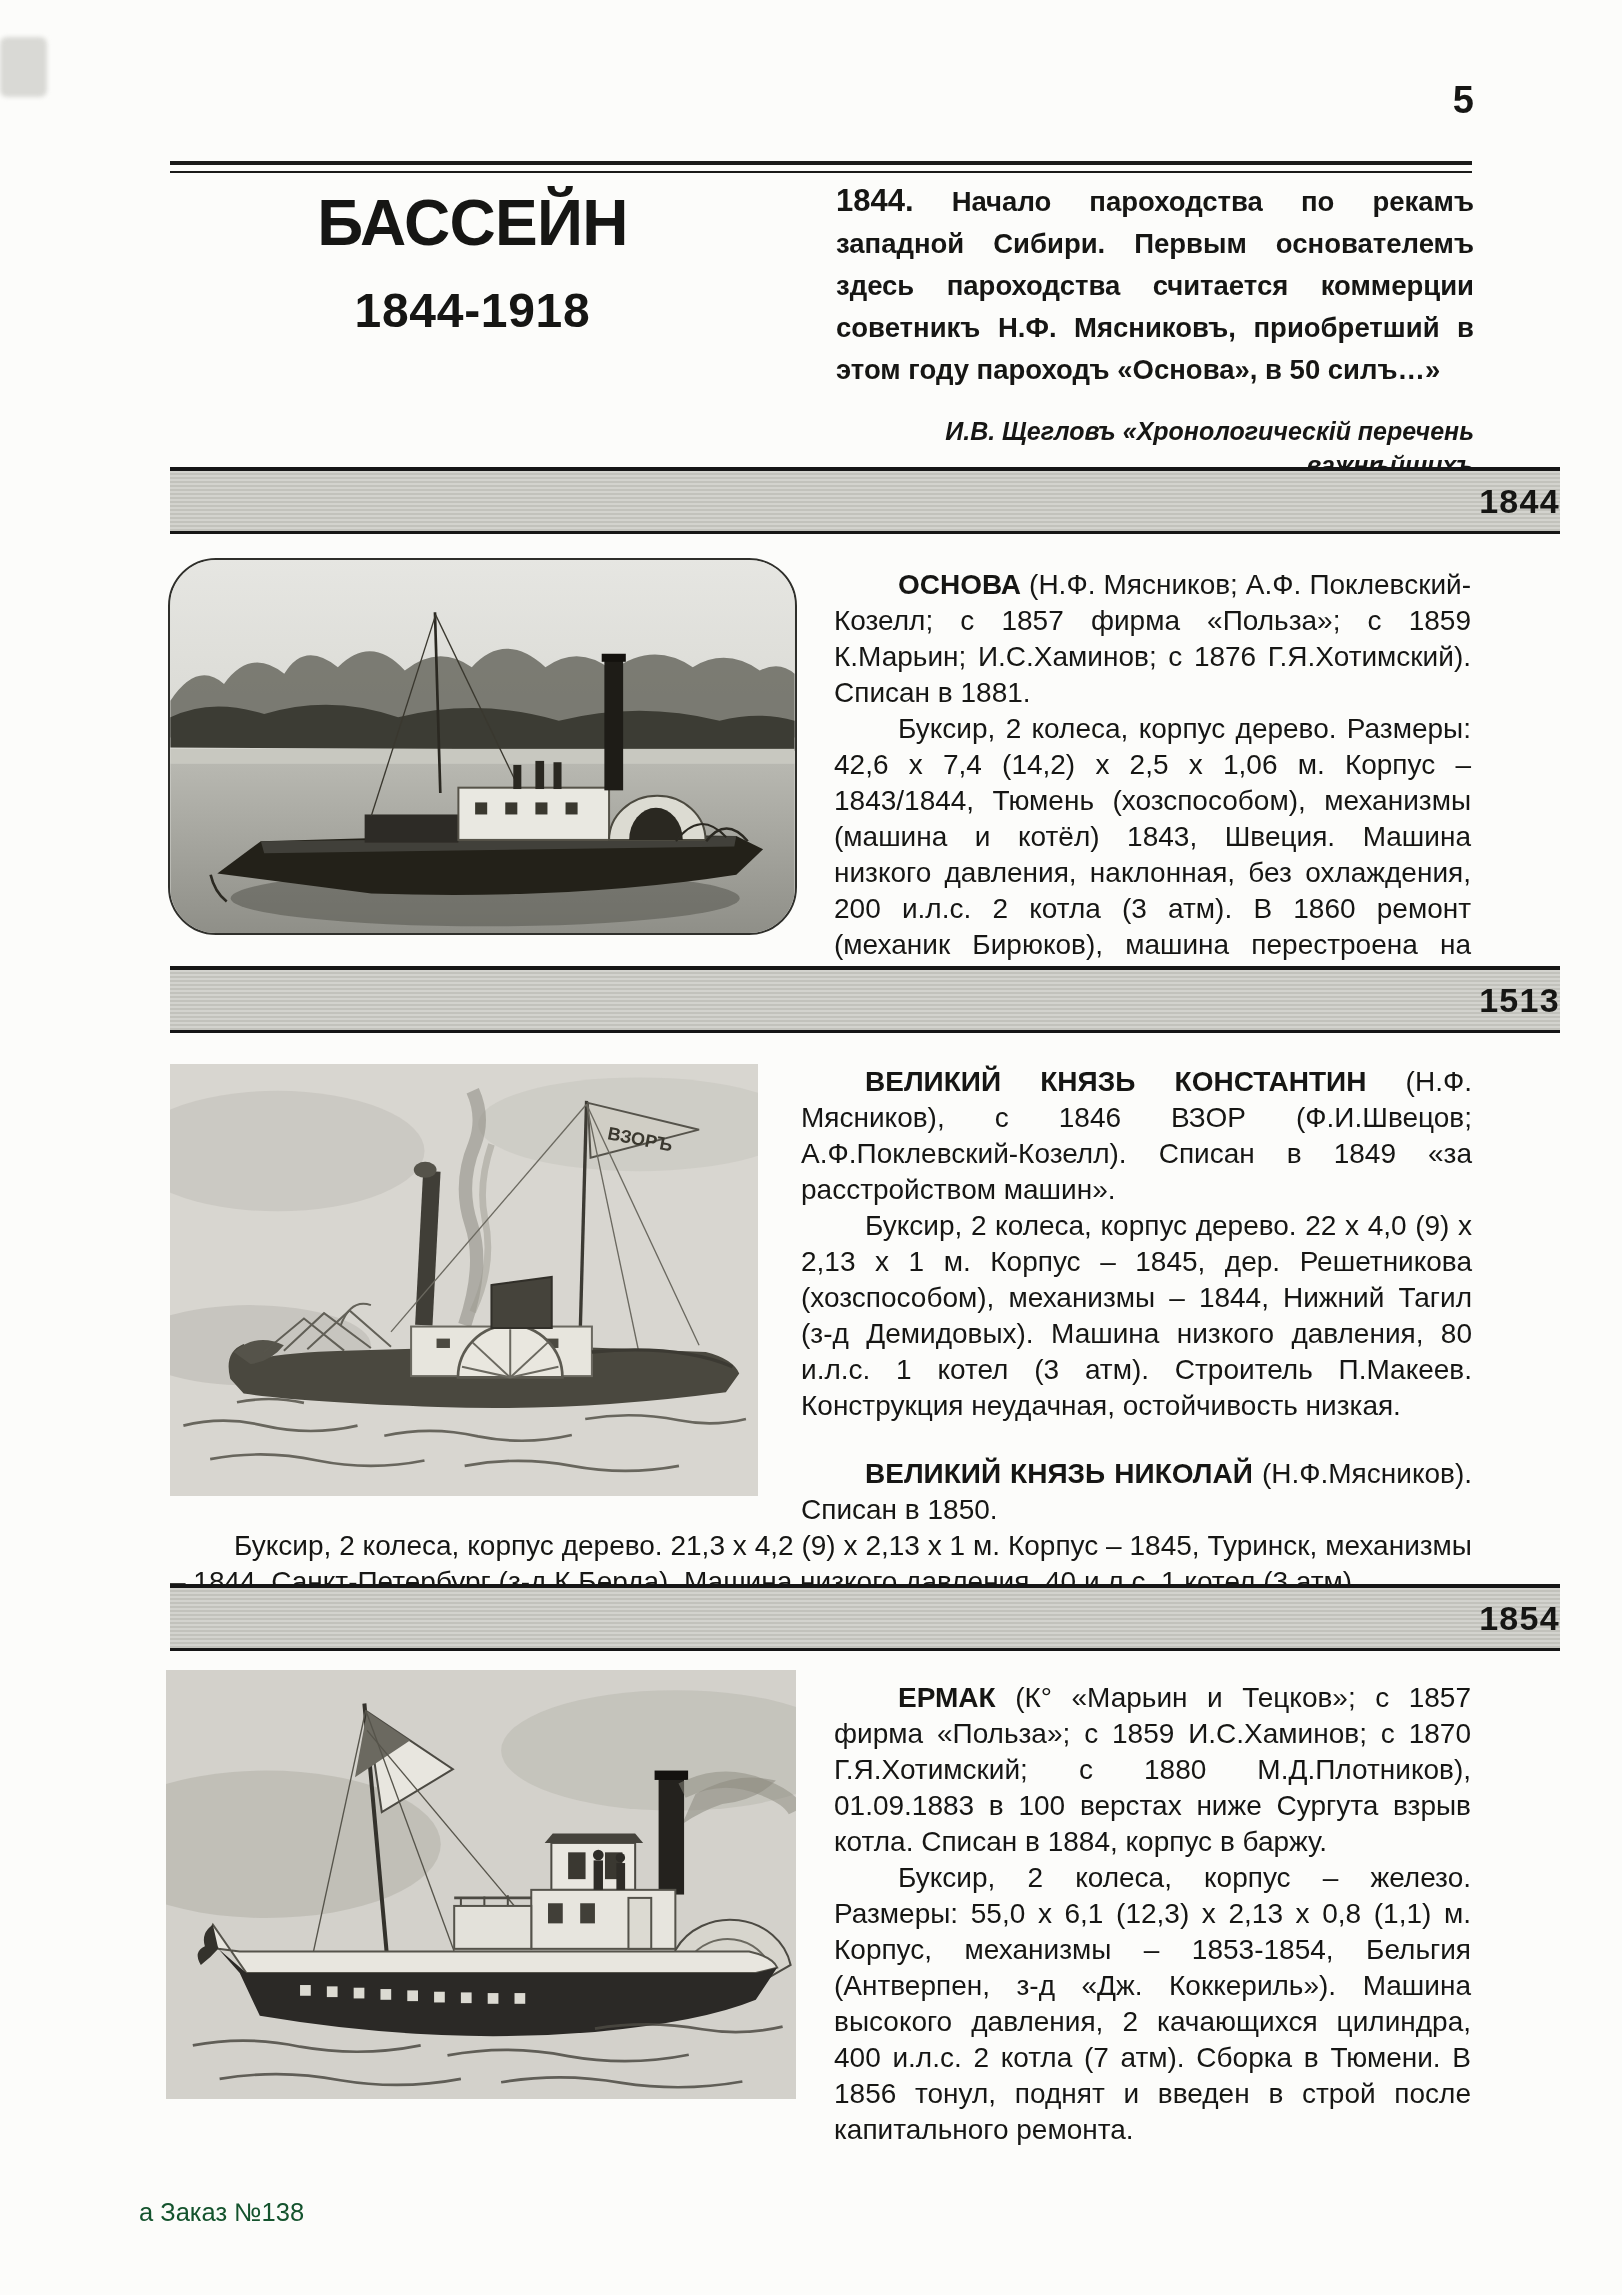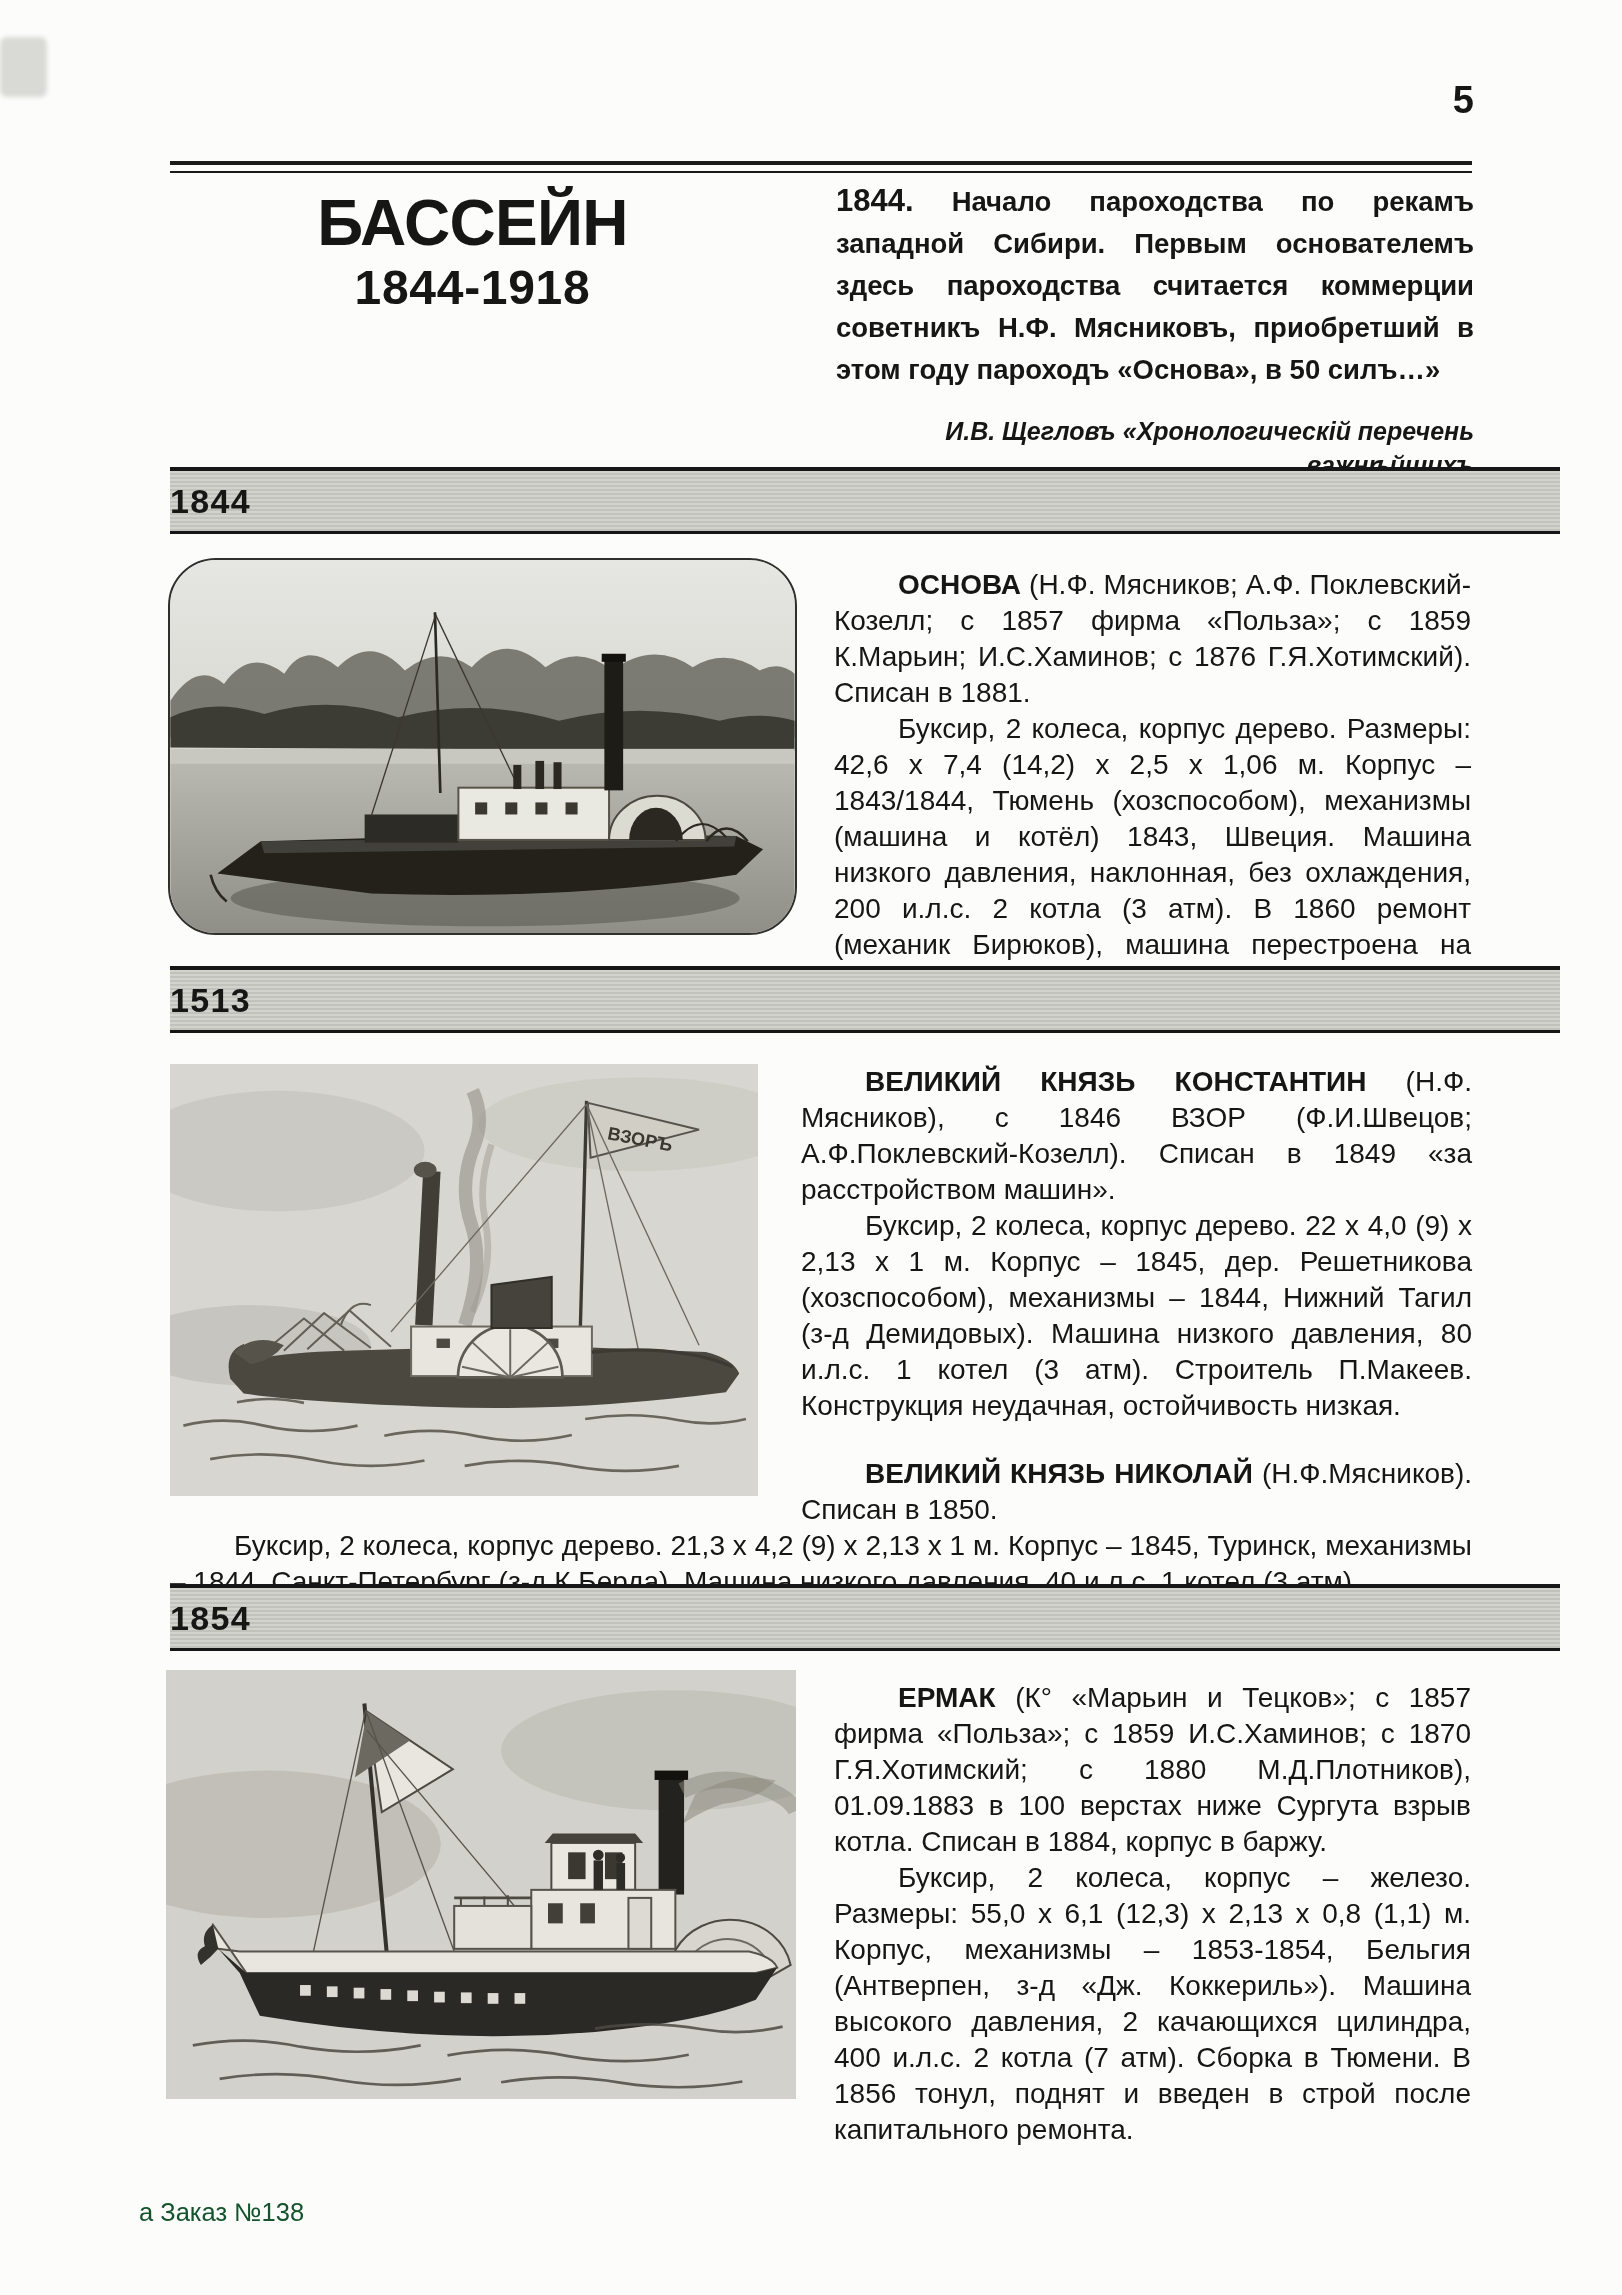--- a/index.html
+++ b/index.html
@@ -9,30 +9,30 @@
     background:#fcfcfa;
     font-family:"Liberation Sans","DejaVu Sans",sans-serif;
     color:#161614;
     overflow:hidden;
   }
   .scan-smudge{position:absolute;left:0;top:37px;width:47px;height:60px;background:#d9d9d5;border-radius:6.7px;filter:blur(2px);}
   .page-number{position:absolute;left:1394px;top:79px;width:80px;text-align:right;font-size:38px;font-weight:bold;}
   .top-rule{position:absolute;left:170px;top:161px;width:1302px;height:6px;border-top:4px solid #1b1b19;border-bottom:2.7px solid #1b1b19;}
   .title-block{position:absolute;left:171px;top:186px;width:603px;text-align:center;}
   .title-line{font-size:64px;font-weight:bold;line-height:74px;letter-spacing:-0.7px;white-space:nowrap;}
-  .title-years{font-size:48px;font-weight:bold;letter-spacing:0.7px;}
+  .title-years{font-size:48px;font-weight:bold;margin-top:23px;letter-spacing:0.7px;}
   .quote-block{position:absolute;left:836px;top:180px;width:638px;}
   .quote-text{font-size:27.5px;font-weight:bold;line-height:42px;text-align:justify;margin:0;}
   .quote-year{font-size:31px;}
   .quote-attr{margin-top:23px;font-size:25px;line-height:34px;font-weight:bold;font-style:italic;text-align:right;}
   .year-bar{
     position:absolute;left:170px;width:1390px;height:60px;
     background:repeating-linear-gradient(180deg,#d3d3ce 0 2px,#c2c2bc 2px 4px);
     border-top:4px solid #161616;border-bottom:3.4px solid #161616;
-    display:flex;align-items:center;justify-content:flex-start;
+    display:flex;align-items:center;justify-content:flex-end;
     font-size:34px;font-weight:bold;letter-spacing:1.3px;
   }
   .bar-1844{top:467px;}
   .bar-1845{top:966px;}
   .bar-1854{top:1584px;}
   .entry p{margin:0;}
   .body-text{font-size:28px;line-height:36px;text-align:justify;}
   .body-text p{text-indent:64px;margin:0;}
   .entry-name{font-weight:bold;}
   .entry + .entry{margin-top:32px;}

